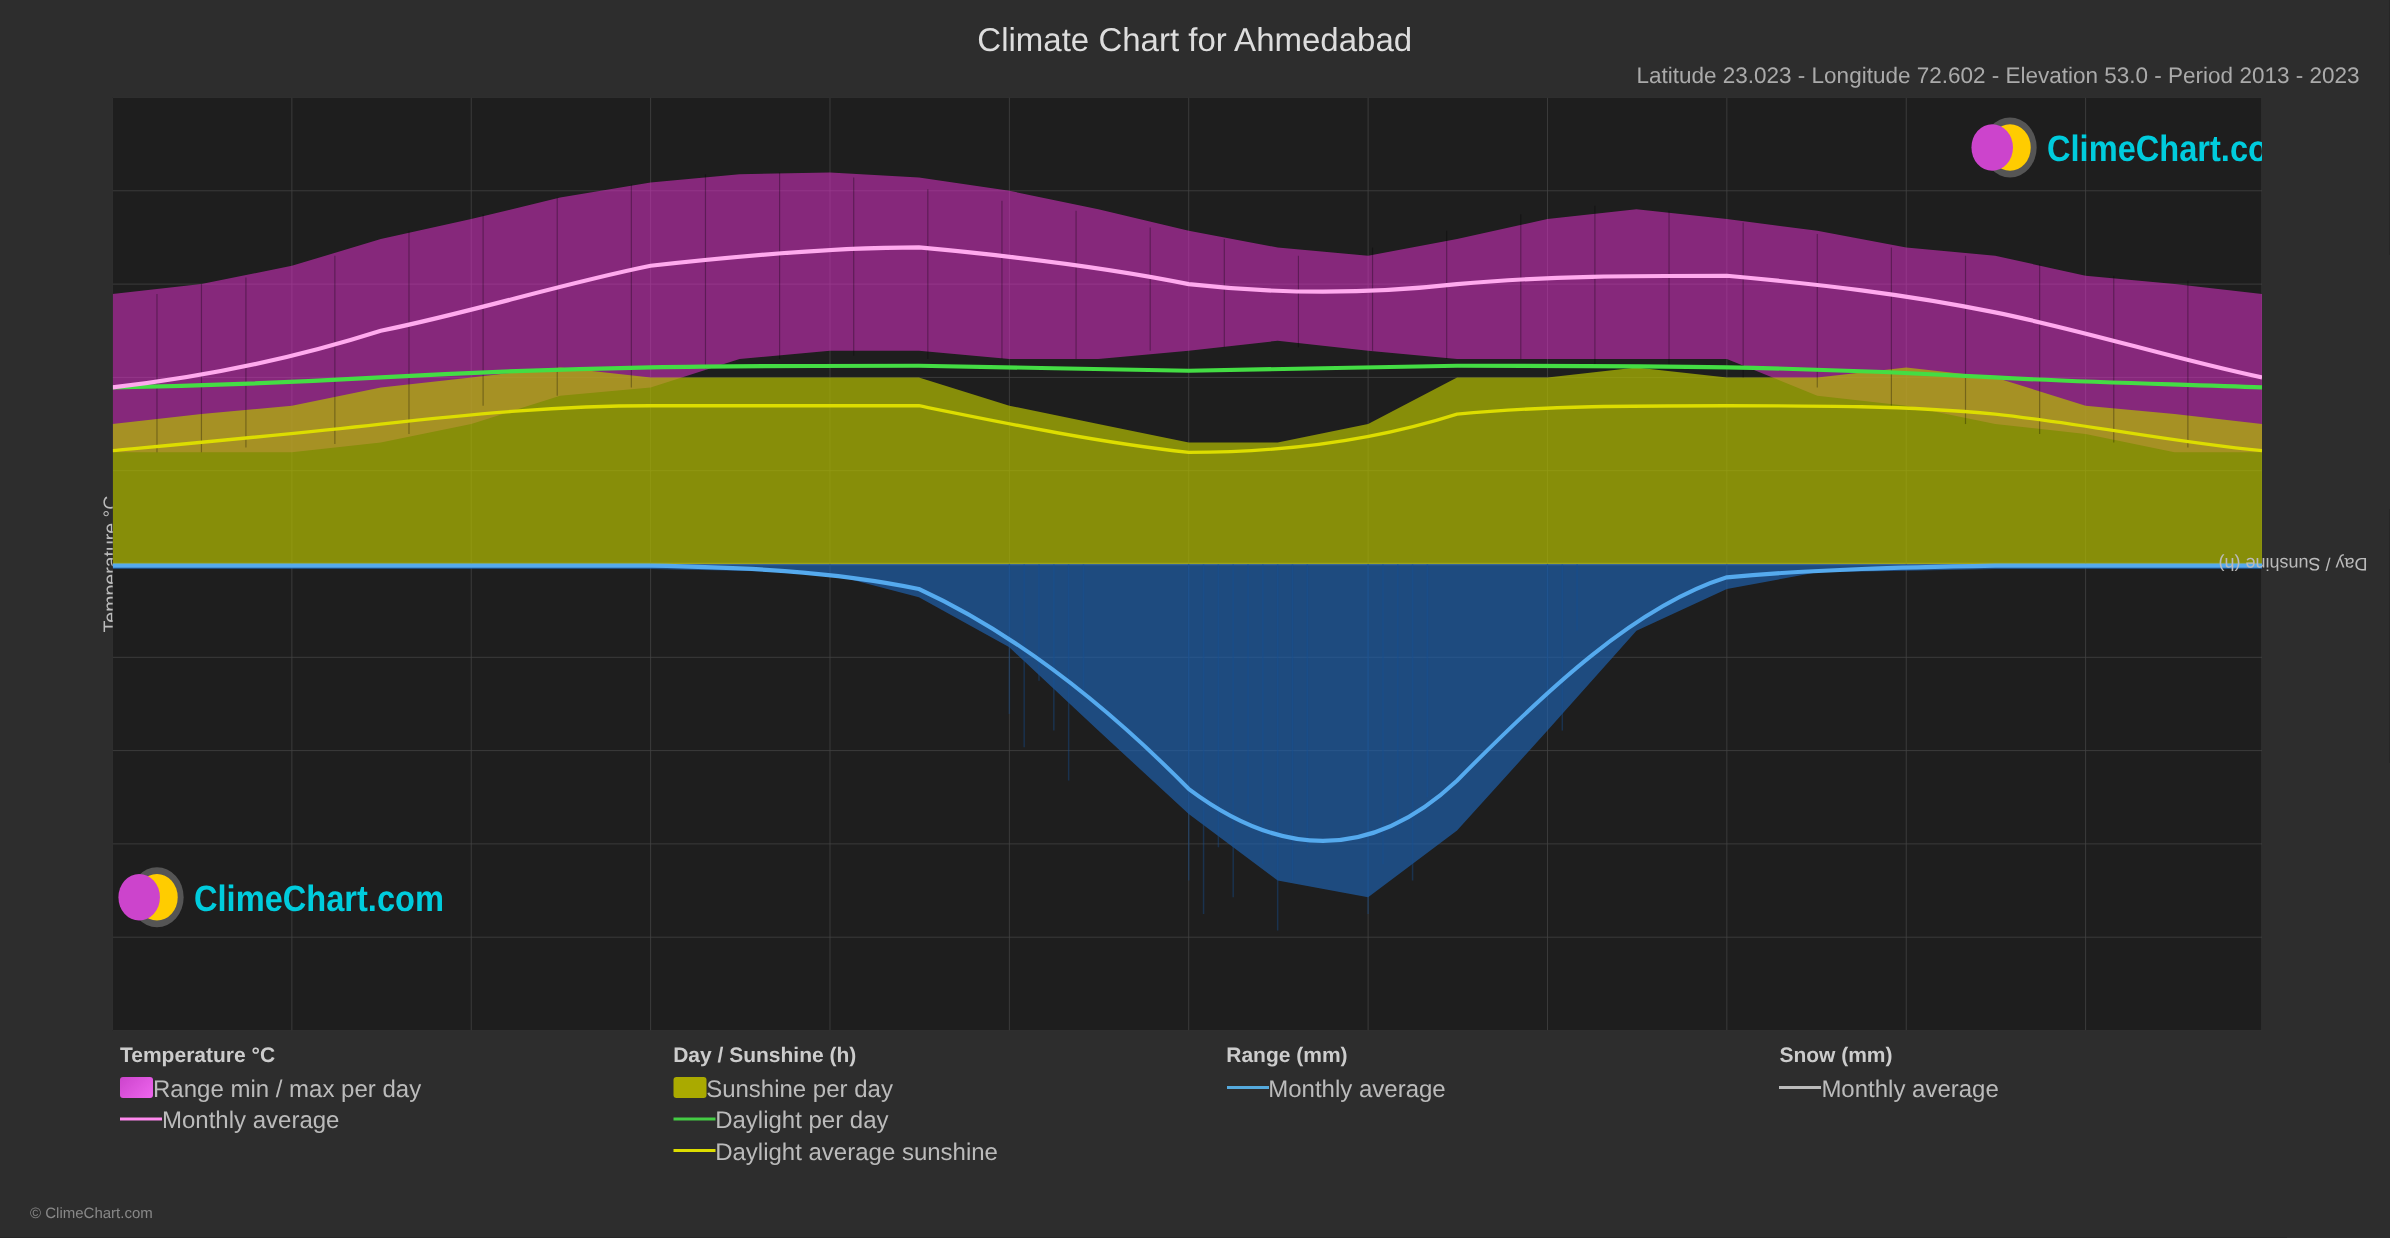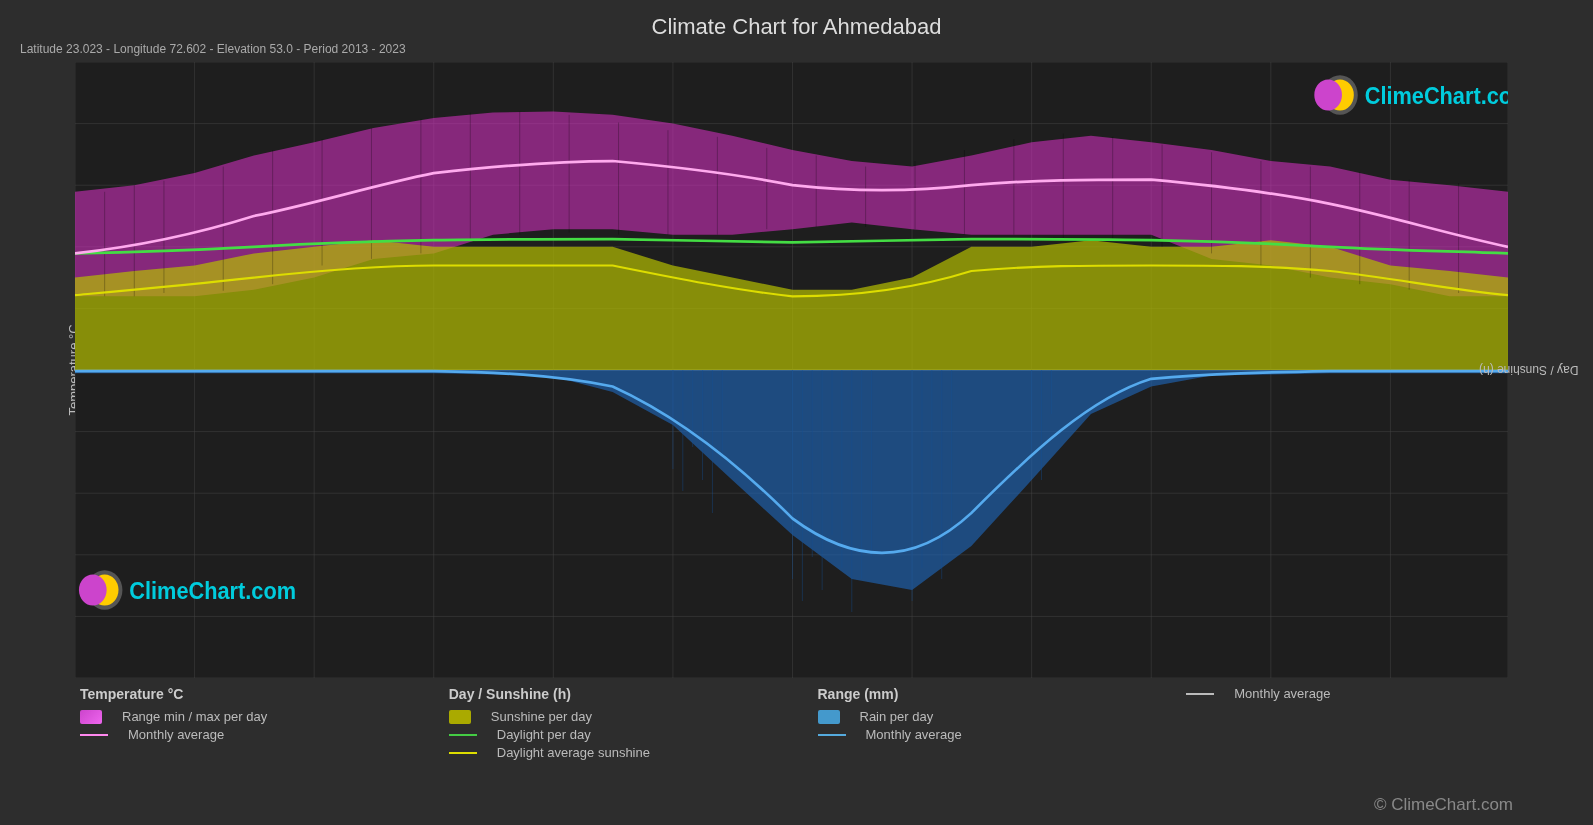--- a/index.html
+++ b/index.html
@@ -24,23 +24,23 @@
     .chart-title {
       text-align: center;
       color: #ddd;
       font-size: 22px;
       font-weight: normal;
       margin-top: 4px;
       margin-bottom: 2px;
     }
 
     .chart-subtitle {
-      text-align: left;
+      text-align: right;
       color: #aaa;
-      font-size: 12px;
+      font-size: 15px;
       margin-bottom: 6px;
     }
 
     .chart-area {
       position: relative;
       flex: 1;
       display: flex;
       min-height: 0;
     }
 
@@ -101,41 +101,39 @@
 
     .legend-title {
       color: #ccc;
       font-size: 14px;
       font-weight: bold;
       margin-bottom: 4px;
     }
 
     .legend-item {
       display: flex;
-      align-items: center;
-      gap: 20px;
-      font-size: 13px;
+      gap: 0;
+      font-size: 16px;
       color: #bbb;
     }
 
     .legend-swatch {
       width: 22px;
       height: 14px;
       flex-shrink: 0;
     }
 
     .legend-line {
       width: 28px;
       height: 3px;
       flex-shrink: 0;
     }
 
     .copyright {
-      text-align: right;
-      font-size: 17px;
+      font-size: 10px;
       color: #888;
       padding-right: 60px;
       margin-top: 2px;
     }
   </style>
 </head>
 <body>
 
 <div class="page-container">
   <div class="chart-title">Climate Chart for Ahmedabad</div>
@@ -351,30 +349,27 @@
       </div>
       <div class="legend-item">
         <div class="legend-line" style="background:#dddd00;height:2px;margin:6px 0;"></div>
         <span>Daylight average sunshine</span>
       </div>
     </div>
 
     <div class="legend-section">
       <div class="legend-title">Range (mm)</div>
       <div class="legend-item">
-        <div class="legend-swatch" style="background:#4499cc;border-radius:2px;"></div>
-        <span>Rain per day</span>
-      </div>
-      <div class="legend-item">
         <div class="legend-line" style="background:#55aadd;height:2px;margin:6px 0;"></div>
         <span>Monthly average</span>
       </div>
     </div>
 
     <div class="legend-section">
+      <div class="legend-title">Snow (mm)</div>
       <div class="legend-item">
         <div class="legend-line" style="background:#bbbbbb;height:2px;margin:6px 0;"></div>
         <span>Monthly average</span>
       </div>
     </div>
 
   </div>
 
   <div class="copyright">© ClimeChart.com</div>
 </div>

